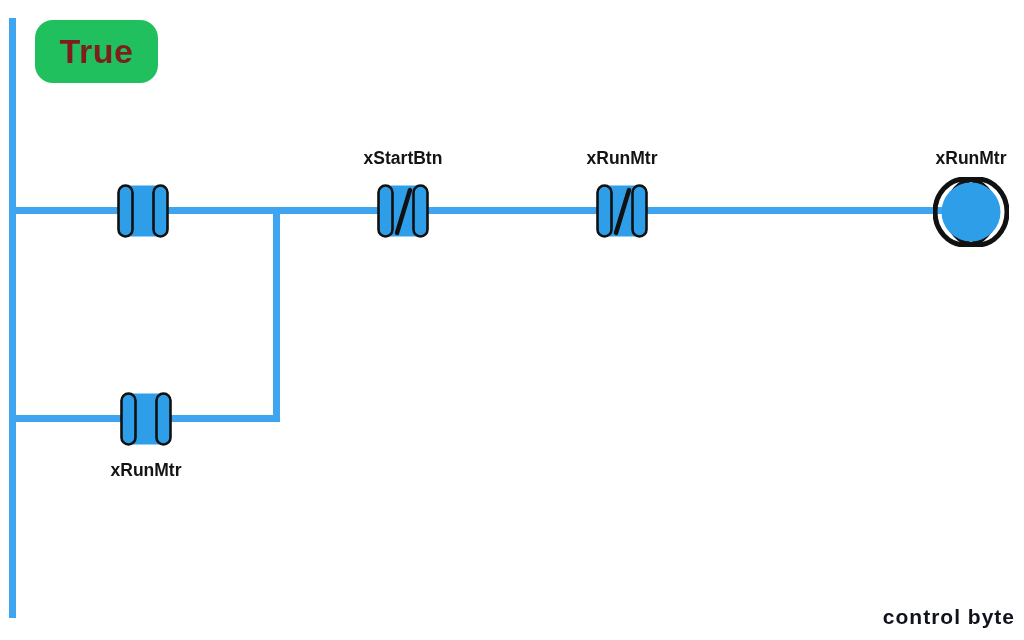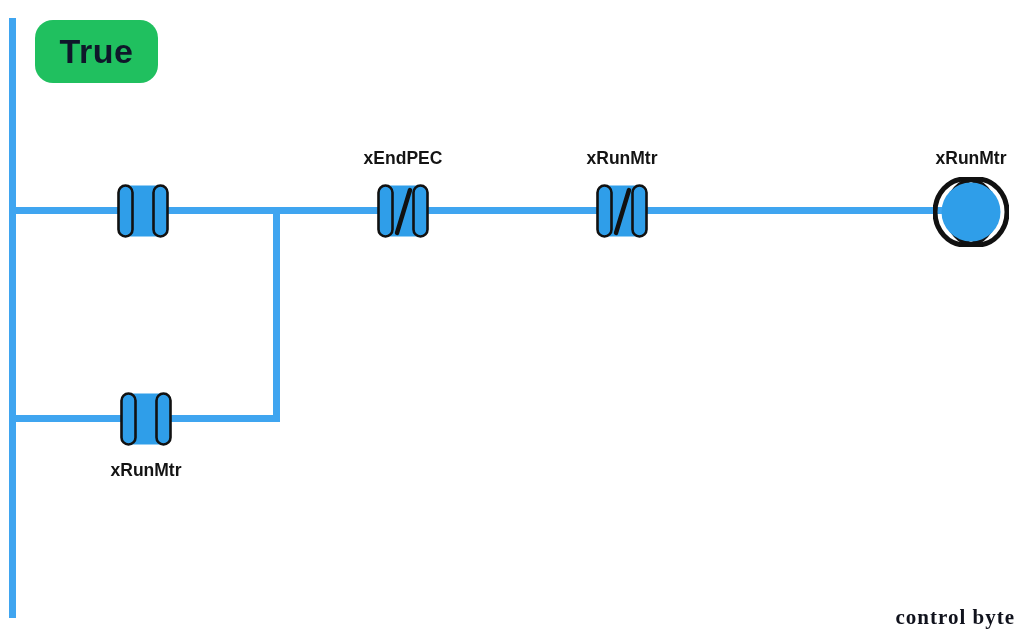--- a/index.html
+++ b/index.html
@@ -20,21 +20,21 @@
   .wire{position:absolute;background:var(--wire);}
   .rail-left{left:9px;top:18px;width:7px;height:600px;}
   .rung-main{left:9px;top:207px;width:936px;height:7px;}
   .branch-v{left:273px;top:207px;width:7px;height:215px;}
   .branch-h{left:9px;top:415px;width:271px;height:7px;}
 
   .badge-true{
     position:absolute;left:35px;top:20px;width:123px;height:63px;
     background:var(--green);border-radius:18px;
     display:flex;align-items:center;justify-content:center;
-    color:#0f172a;font-size:34px;font-weight:bold;letter-spacing:0.5px;
+    color:#7f1d1d;font-size:34px;font-weight:bold;letter-spacing:0.5px;
   }
 
   .sym{position:absolute;}
   .contact-start{left:117px;top:184px;}
   .contact-stop{left:377px;top:184px;}
   .contact-endpec{left:596px;top:184px;}
   .contact-sealin{left:120px;top:392px;}
   .coil-run{left:933px;top:177px;}
 
   .lbl{
@@ -43,39 +43,39 @@
   }
   .lbl-start{left:58px;top:148px;}
   .lbl-stop{left:318px;top:148px;}
   .lbl-endpec{left:537px;top:148px;}
   .lbl-coil{left:886px;top:148px;}
   .lbl-sealin{left:61px;top:460px;}
 
   .brand{
     position:absolute;left:800px;top:605px;width:215px;
     text-align:right;color:var(--brand);
-    font-family:Liberation Serif, serif;
+    font-family:Liberation Sans, sans-serif;
     font-weight:bold;font-size:21px;letter-spacing:1px;white-space:nowrap;
   }
 </style>
 </head>
 <body>
 
 <div class="canvas">
 
   <div class="wire rail-left"></div>
   <div class="wire rung-main"></div>
   <div class="wire branch-v"></div>
   <div class="wire branch-h"></div>
 
   <div class="badge-true">
     <span>True</span>
   </div>
 
-  <div class="lbl lbl-stop">xEndPEC</div>
+  <div class="lbl lbl-stop">xStartBtn</div>
   <div class="lbl lbl-endpec">xRunMtr</div>
   <div class="lbl lbl-coil">xRunMtr</div>
   <div class="lbl lbl-sealin">xRunMtr</div>
 
   <div class="sym contact-start">
     <svg width="52" height="54" viewBox="0 0 52 54">
       <rect x="8" y="1.5" width="36" height="51" fill="var(--fill)"></rect>
       <rect x="1.5" y="1.5" width="14" height="51" rx="7" fill="var(--fill)" stroke="var(--stroke)" stroke-width="2.6"></rect>
       <rect x="36.5" y="1.5" width="14" height="51" rx="7" fill="var(--fill)" stroke="var(--stroke)" stroke-width="2.6"></rect>
     </svg>

